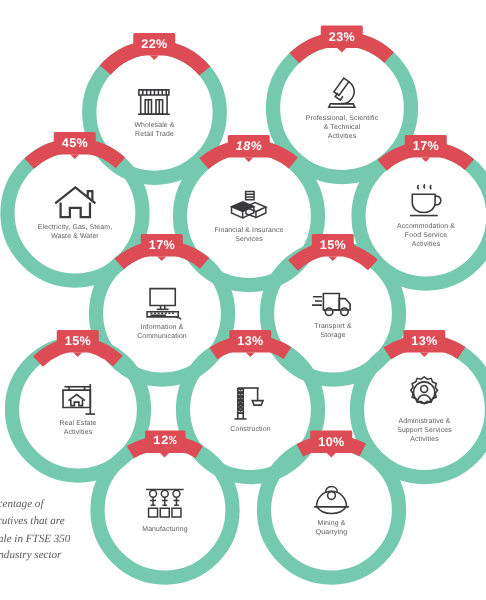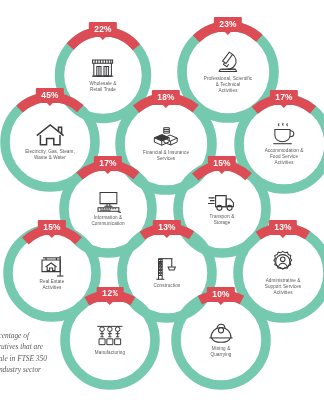--- a/index.html
+++ b/index.html
@@ -190,21 +190,21 @@
           <path d="M25.3 12.6 v3.9 l-6.6 3.1 v-3.9"></path>
           <path d="M12.0 13.3 v3.7 l6.7 2.4"></path>
         </svg>
       </span>
       <span class="sector-label">
           <div>Financial &amp; Insurance</div>
           <div>Services</div>
         </span>
     </div>
   </div>
-  <div class="badge" style="left:166px;top:105px;">
+  <div class="badge" style="left:166px;top:105px;font-style:italic;">
     <div class="badge-box">18%</div>
     <span class="badge-tip"></span>
   </div>
 
   <div class="donut" style="left:284px;top:144px;">
     <svg width="108" height="108" viewBox="0 0 108 108" aria-hidden="true">
       <circle cx="54" cy="54" r="45" fill="none" stroke="#74c9ae" stroke-width="9.5"></circle>
       <path d="M 54 9 A 45 45 0 0 1 83.0 19.8" fill="none" stroke="#dd4b55" stroke-width="9.5"></path>
       <path d="M 54 9 A 45 45 0 0 0 24.8 20.2" fill="none" stroke="#dd4b55" stroke-width="9.5"></path>
     </svg>

